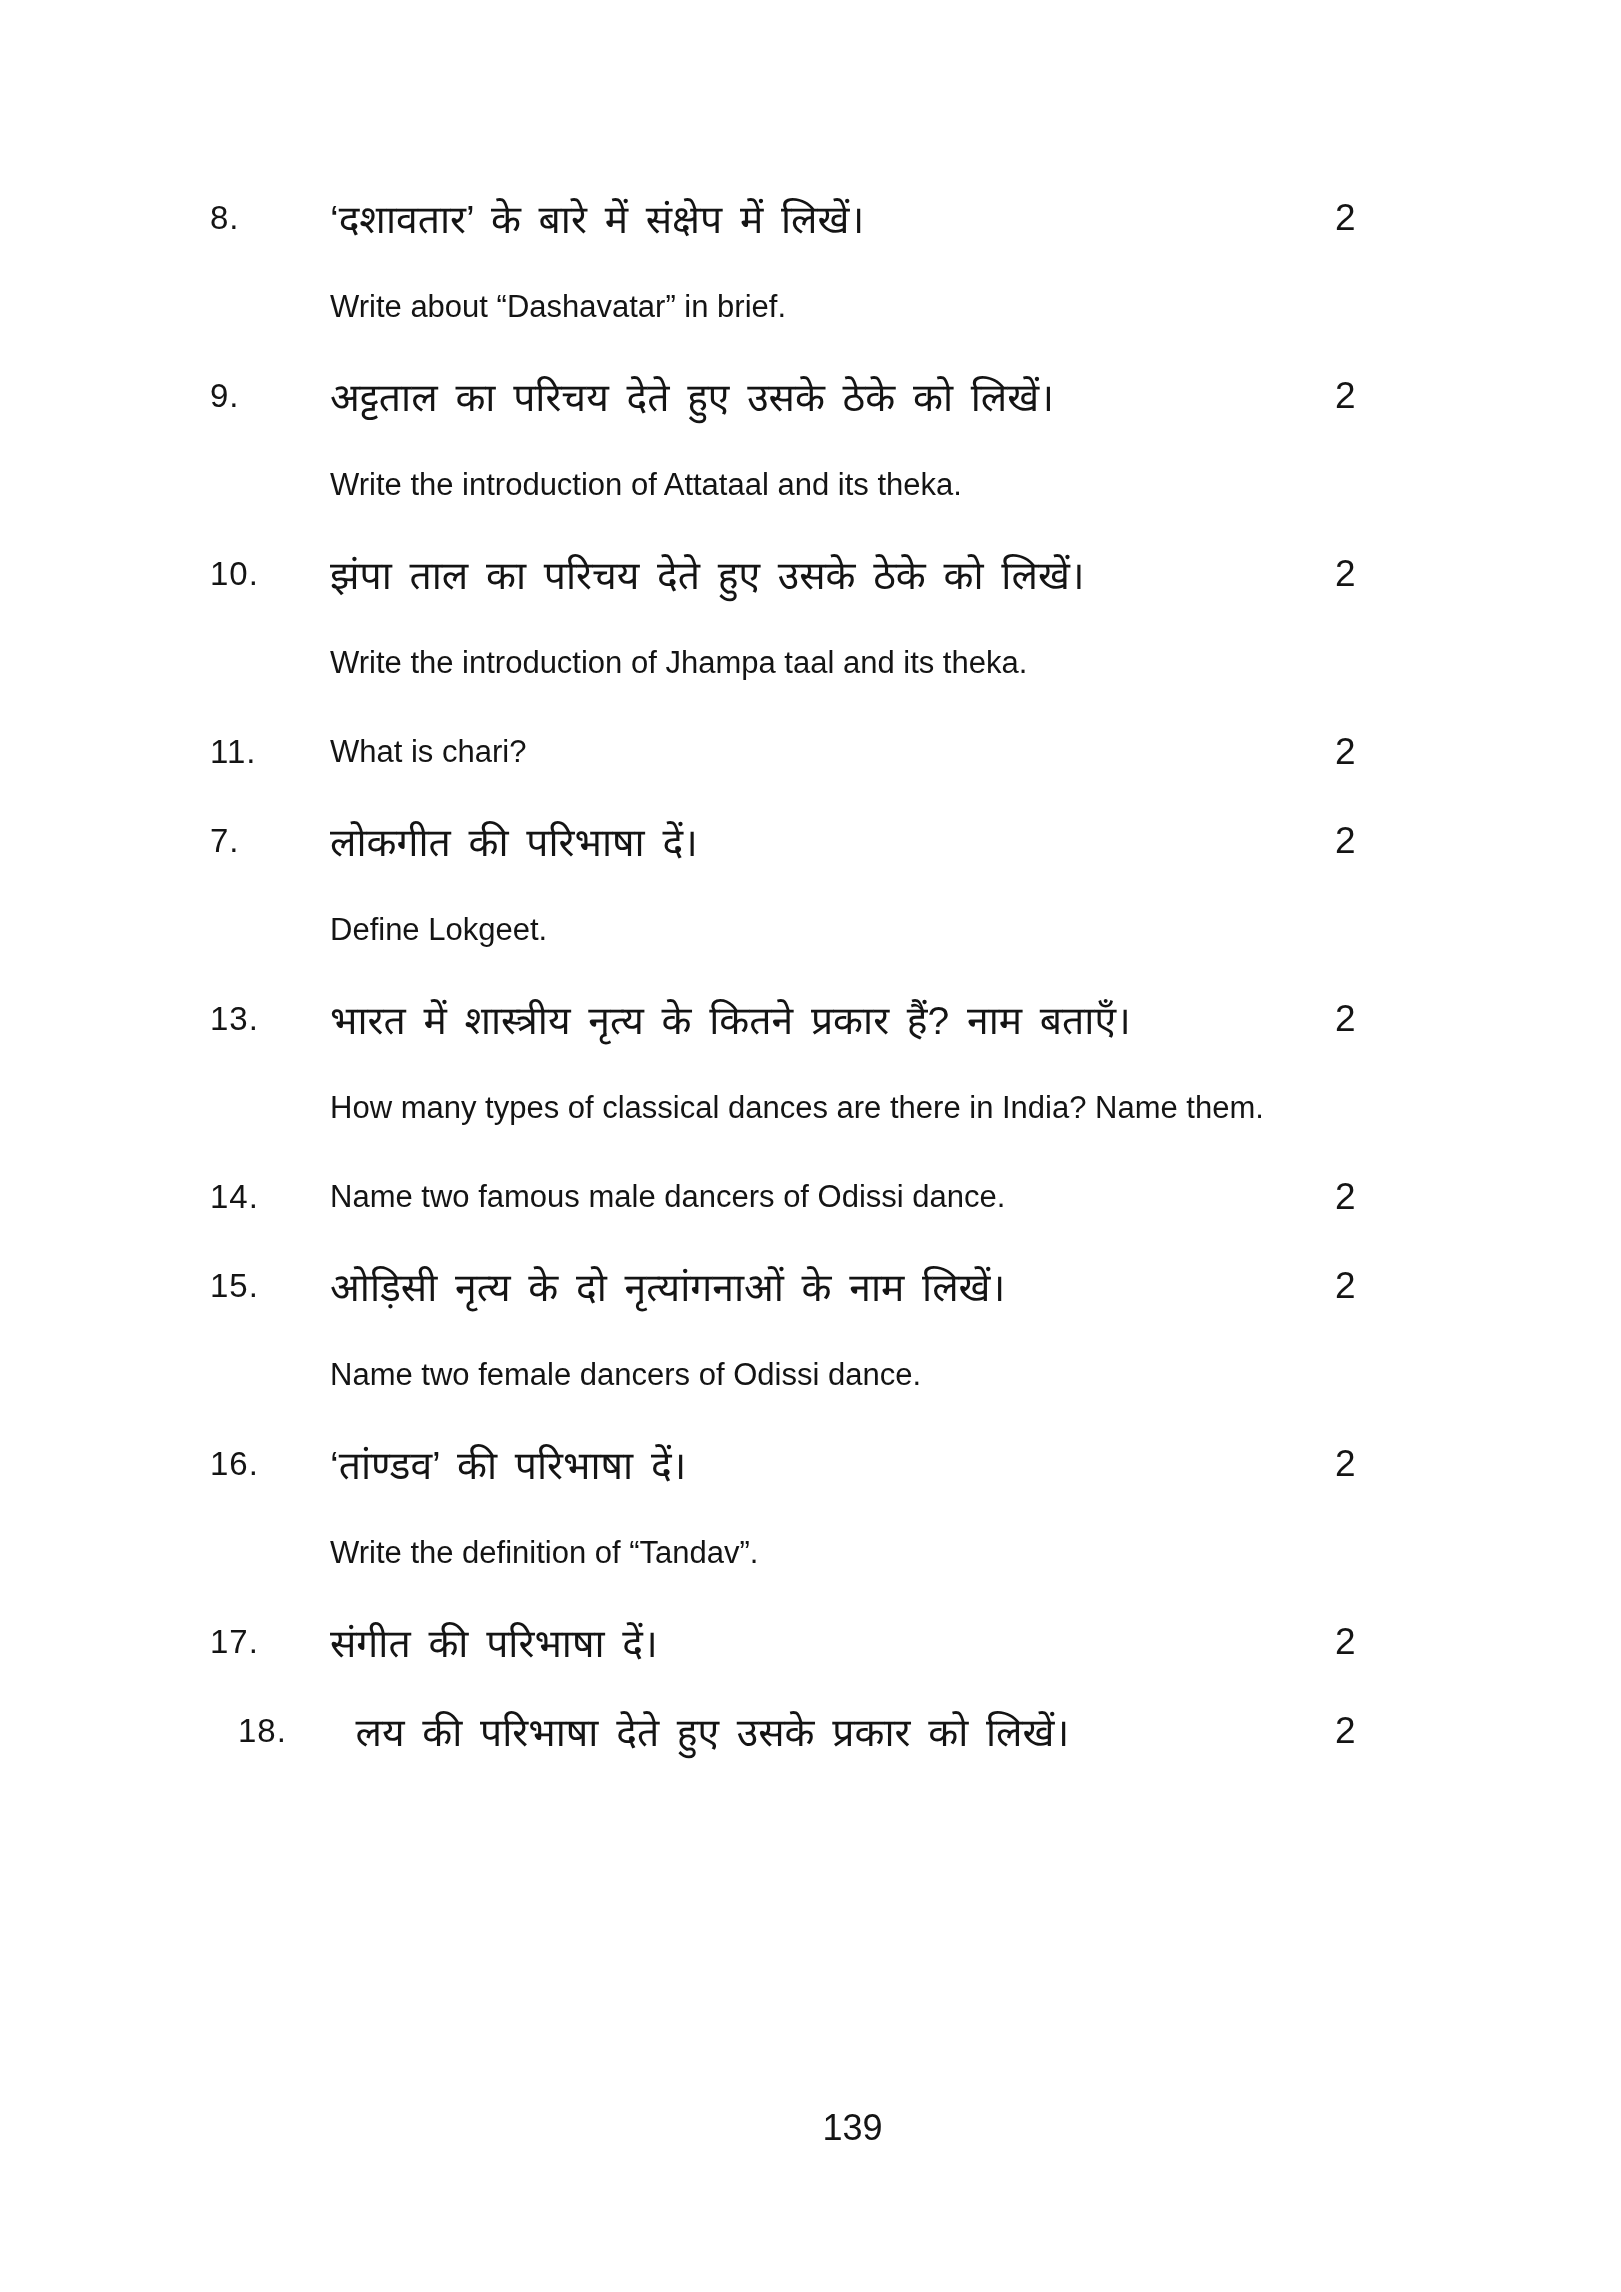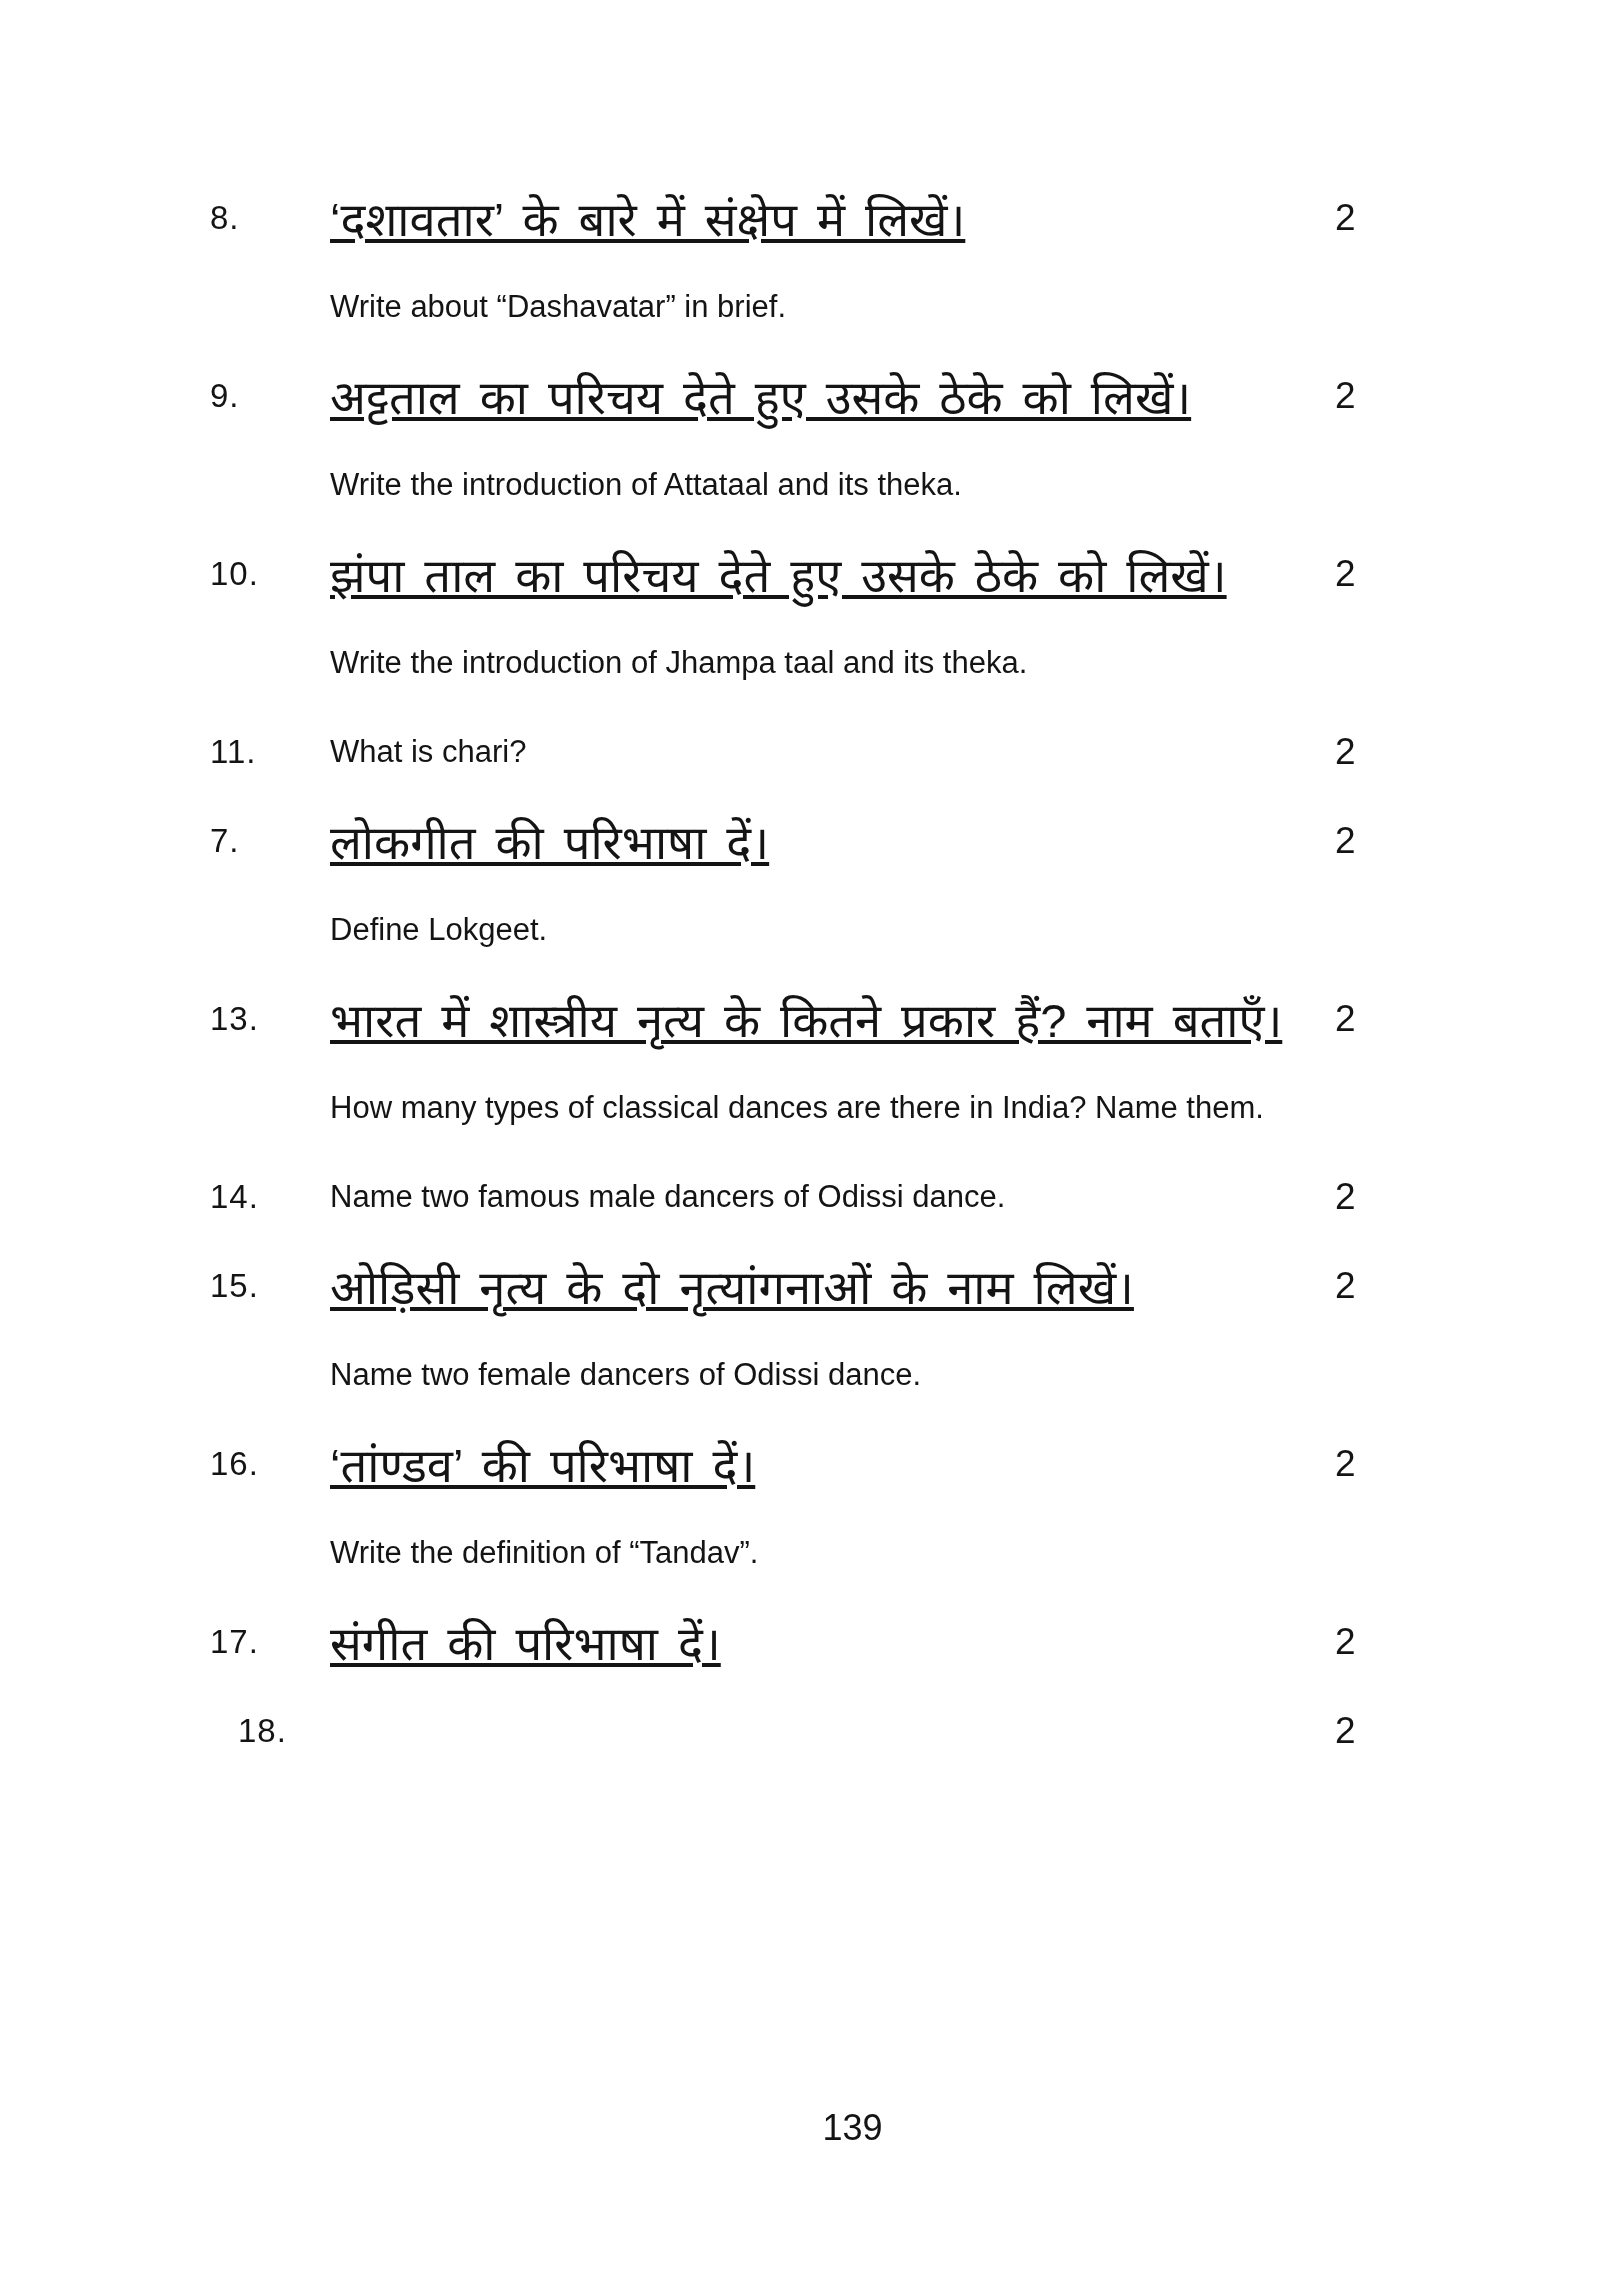--- a/index.html
+++ b/index.html
@@ -46,24 +46,23 @@
     top: 0;
     height: 89px;
     display: flex;
     align-items: center;
     font-size: 37px;
   }
   .q-hindi {
     height: 89px;
     display: flex;
     align-items: center;
-    font-size: 47px;
+    font-size: 39px;
     white-space: nowrap;
     word-spacing: 6.9px;
-    text-decoration: underline;
   }
   .q-english {
     height: 89px;
     display: flex;
     align-items: center;
     font-size: 31px;
     white-space: nowrap;
   }
   
   .q-row.indent .q-num { left: 238px; }
@@ -147,20 +146,21 @@
 
     <div class="q-row">
       <div class="q-num">17.</div>
       <div class="q-marks">2</div>
       <div class="q-hindi">संगीत की परिभाषा दें।</div>
     </div>
 
     <div class="q-row indent">
       <div class="q-num">18.</div>
       <div class="q-marks">2</div>
+      <div class="q-hindi">लय की परिभाषा देते हुए उसके प्रकार को लिखें।</div>
       <div class="q-english"></div>
     </div>
 
   </div>
 
   <div class="page-footer">139</div>
 </div>
 
 
 </body></html>

